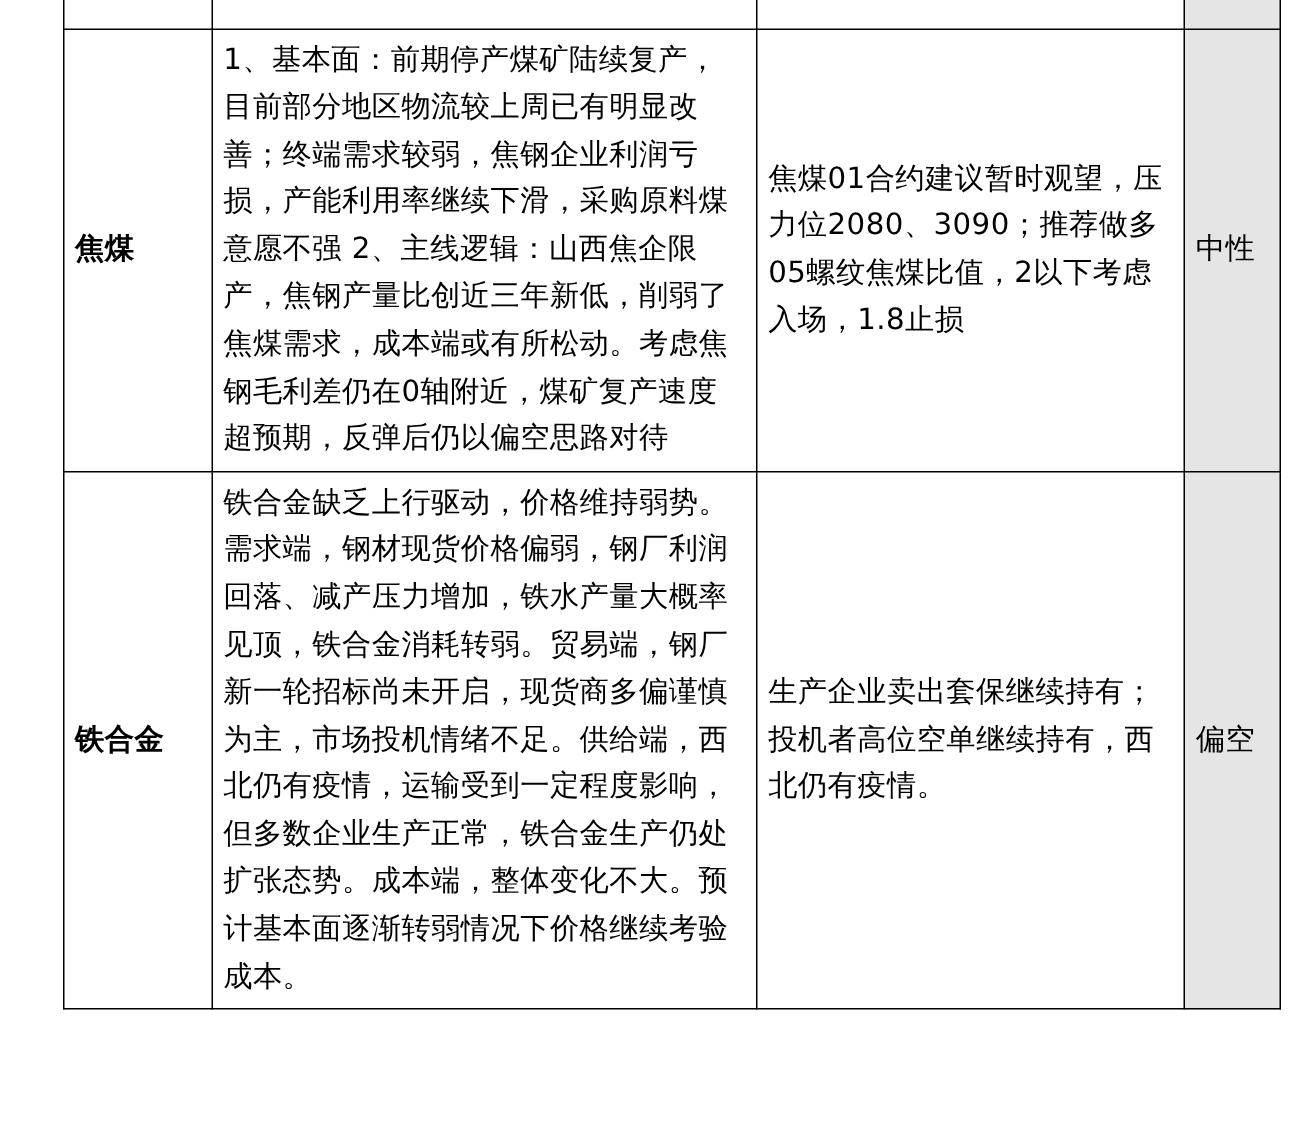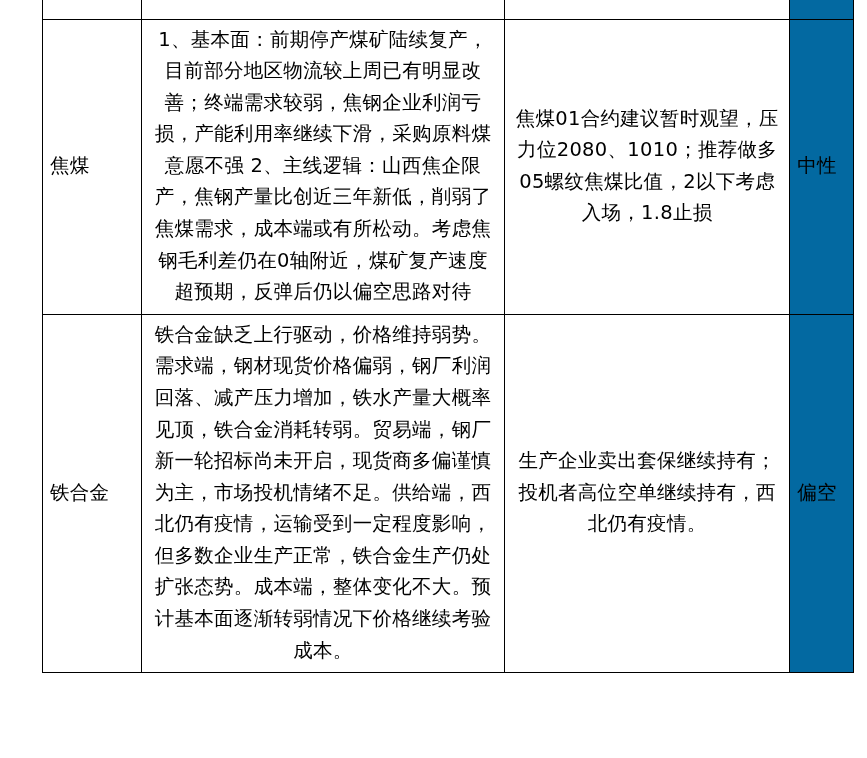--- a/index.html
+++ b/index.html
@@ -34,39 +34,39 @@
     padding: 4px 7px 6px 7px;
     font-size: 19.5px;
     line-height: 1.62;
     color: #000000;
     letter-spacing: 0.3px;
     word-break: break-all;
   }
   .col-name  { width: 96px;  text-align: left; }
   .col-body  { width: 353px; text-align: left; }
   .col-view  { width: 277px; text-align: left; }
-  .col-rate  { width: 62px;  text-align: left; background: #0369a1; }
+  .col-rate  { width: 62px;  text-align: left; background: #e5e5e5; }
 
   .row-clip td {
     height: 26px;
     padding-top: 0;
     padding-bottom: 0;
     overflow: hidden;
   }
   .clip-text {
     display: block;
     position: relative;
     top: -9px;
     font-size: 19.5px;
     line-height: 1.62;
     white-space: nowrap;
     overflow: hidden;
   }
-  .cell-text { display: block; text-align: center; }
-  .name-cell { font-size: 19.5px; }
+  .cell-text { display: block; }
+  .name-cell { font-size: 19.5px; font-weight: bold; }
   .rate-cell { font-size: 19.5px; text-align: left; }
   .view-cell { font-size: 19.5px; }
   
   .bottom-mask {
     position: absolute;
     left: 0;
     top: 756px;
     width: 867px;
     height: 2px;
     background: #ffffff;
@@ -94,21 +94,21 @@
         <td class="col-rate"></td>
       </tr>
 
       <tr>
         <td class="name-cell">焦煤</td>
         <td>
           <span class="cell-text">1、基本面：前期停产煤矿陆续复产，目前部分地区物流较上周已有明显改善；终端需求较弱，焦钢企业利润亏损，产能利用率继续下滑，采购原料煤意愿不强
 2、主线逻辑：山西焦企限产，焦钢产量比创近三年新低，削弱了焦煤需求，成本端或有所松动。考虑焦钢毛利差仍在0轴附近，煤矿复产速度超预期，反弹后仍以偏空思路对待</span>
         </td>
         <td class="view-cell">
-          <span class="cell-text">焦煤01合约建议暂时观望，压力位2080、1010；推荐做多05螺纹焦煤比值，2以下考虑入场，1.8止损</span>
+          <span class="cell-text">焦煤01合约建议暂时观望，压力位2080、3090；推荐做多05螺纹焦煤比值，2以下考虑入场，1.8止损</span>
         </td>
         <td class="col-rate rate-cell">中性</td>
       </tr>
 
       <tr>
         <td class="name-cell">铁合金</td>
         <td>
           <span class="cell-text">铁合金缺乏上行驱动，价格维持弱势。需求端，钢材现货价格偏弱，钢厂利润回落、减产压力增加，铁水产量大概率见顶，铁合金消耗转弱。贸易端，钢厂新一轮招标尚未开启，现货商多偏谨慎为主，市场投机情绪不足。供给端，西北仍有疫情，运输受到一定程度影响，但多数企业生产正常，铁合金生产仍处扩张态势。成本端，整体变化不大。预计基本面逐渐转弱情况下价格继续考验成本。</span>
         </td>
         <td class="view-cell">

